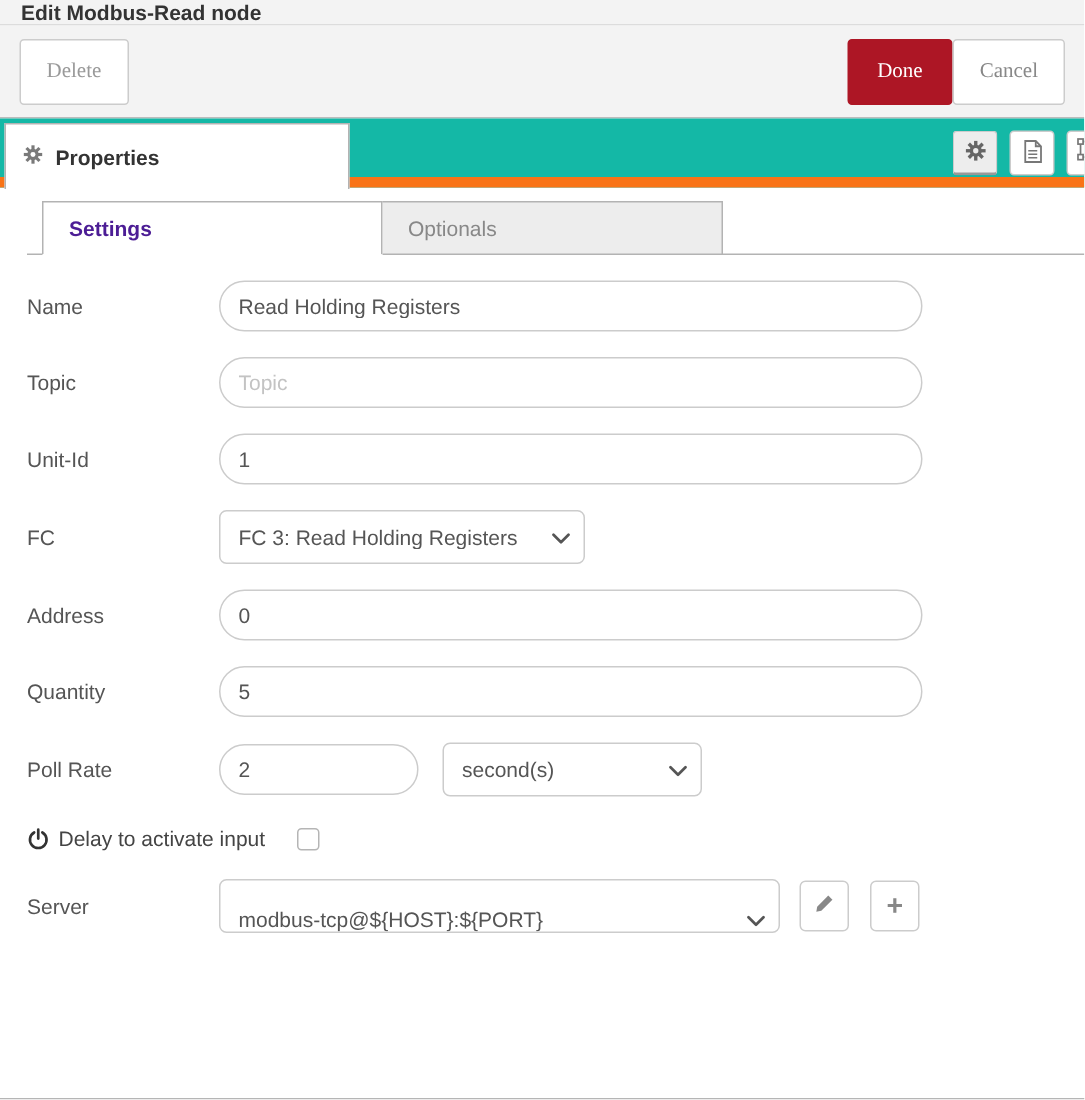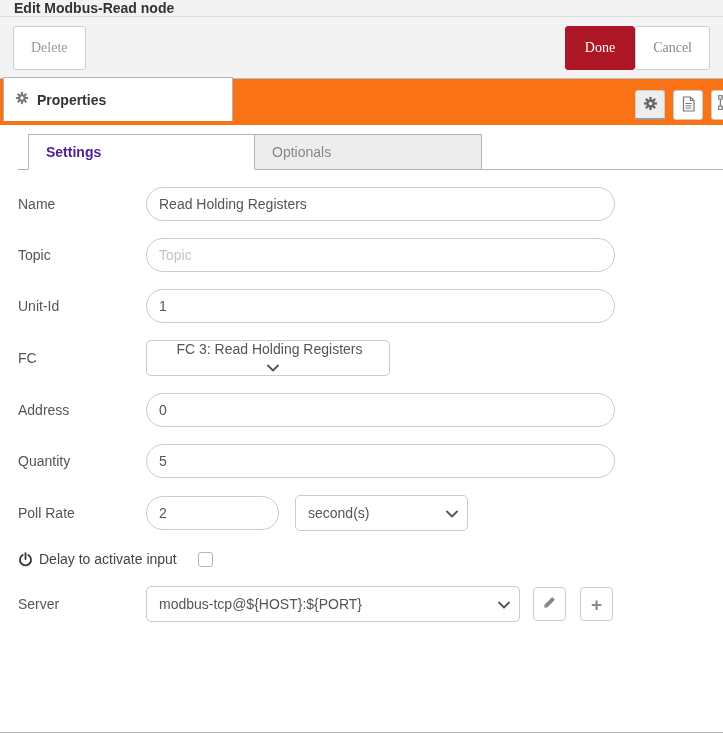--- a/index.html
+++ b/index.html
@@ -16,21 +16,21 @@
   
   .tray-toolbar { height:62px; background:#f3f3f3; border-bottom:1px solid #bcbcbc;
                   display:flex; align-items:center; padding:0 13px; }
   .btn { height:44px; border:1px solid #ccc; background:#fff; border-radius:3px;
          font-size:14px; color:#999; padding:0 17px; font-family:Liberation Serif, serif; cursor:pointer; }
   .btn-cancel { color:#888; }
   .btn-done { background:#ad1625; border-color:#ad1625; color:#fff; margin-left:19px; padding:0 19px; }
   .toolbar-spacer { flex:1; }
 
   
-  .props-row { height:46px; border-bottom:5px solid #f97316; display:flex; background:#f97316;align-items:flex-end; }
+  .props-row { height:46px; border-bottom:7px solid #f97316; display:flex; background:#14b8a6; }
   .props-tab { margin:3px 0 -1px 3px; width:230px; height:44px; position:relative; z-index:2;
                border:1px solid #b3b3b3; border-bottom:none; background:#fff;
                display:flex; align-items:center; padding-left:11px; gap:8px;
                font-weight:bold; color:#333; font-size:14px; }
   .icon-btns { margin-left:auto; display:flex; gap:8px; align-items:center; padding-top:0; }
   .icon-btn { width:30px; height:30px; border:1px solid #ccc; background:#fff; border-radius:3px;
               display:flex; align-items:center; justify-content:center; margin-top:7px; cursor:pointer; padding:0; }
   .icon-btn.active { background:#ededed; border-bottom:2px solid #999; }
   .icon-btn.clipped { margin-right:-18px; }
 
@@ -46,23 +46,23 @@
   .form { padding:17px 0 0 18px; }
   .frow { display:flex; align-items:center; margin-bottom:17px; }
   .frow .flabel { width:128px; font-size:14px; color:#555; }
   .tinput { width:469px; height:34px; border:1px solid #ccc; border-radius:17px; padding:0 12px;
             font-size:14px; color:#555; font-family:inherit; outline:none; background:#fff; }
   .tinput::placeholder { color:#c3c3c3; }
   .num-input { width:133px; }
   .sel { height:36px; border:1px solid #ccc; border-radius:5px; display:flex; align-items:center;
          padding:0 9px 0 12px; font-size:14px; color:#555; background:#fff; cursor:default; }
   .sel .sel-txt { flex:1; overflow:hidden; white-space:nowrap; }
-  .sel-fc { width:244px;flex-direction:column; }
+  .sel-fc { width:244px; }
   .sel-unit { width:173px; margin-left:16px; }
-  .sel-server { width:374px; }
+  .sel-server { width:374px;align-items:flex-end; }
   .chev { flex-shrink:0; margin-left:6px; }
 
   .delay-row { display:flex; align-items:center; margin:20px 0 19px 0; font-size:14px; color:#444; }
   .power-wrap { margin-right:6px; display:flex; align-items:center; }
   .checkbox { width:15px; height:15px; border:1px solid #b5b5b5; border-radius:3px;
               margin-left:21px; background:#fff; cursor:pointer; }
 
   .square-btn { width:33px; height:34px; border:1px solid #ccc; border-radius:4px; background:#fff;
                 display:flex; align-items:center; justify-content:center; cursor:pointer; padding:0; }
   .edit-btn { margin-left:13px; }

